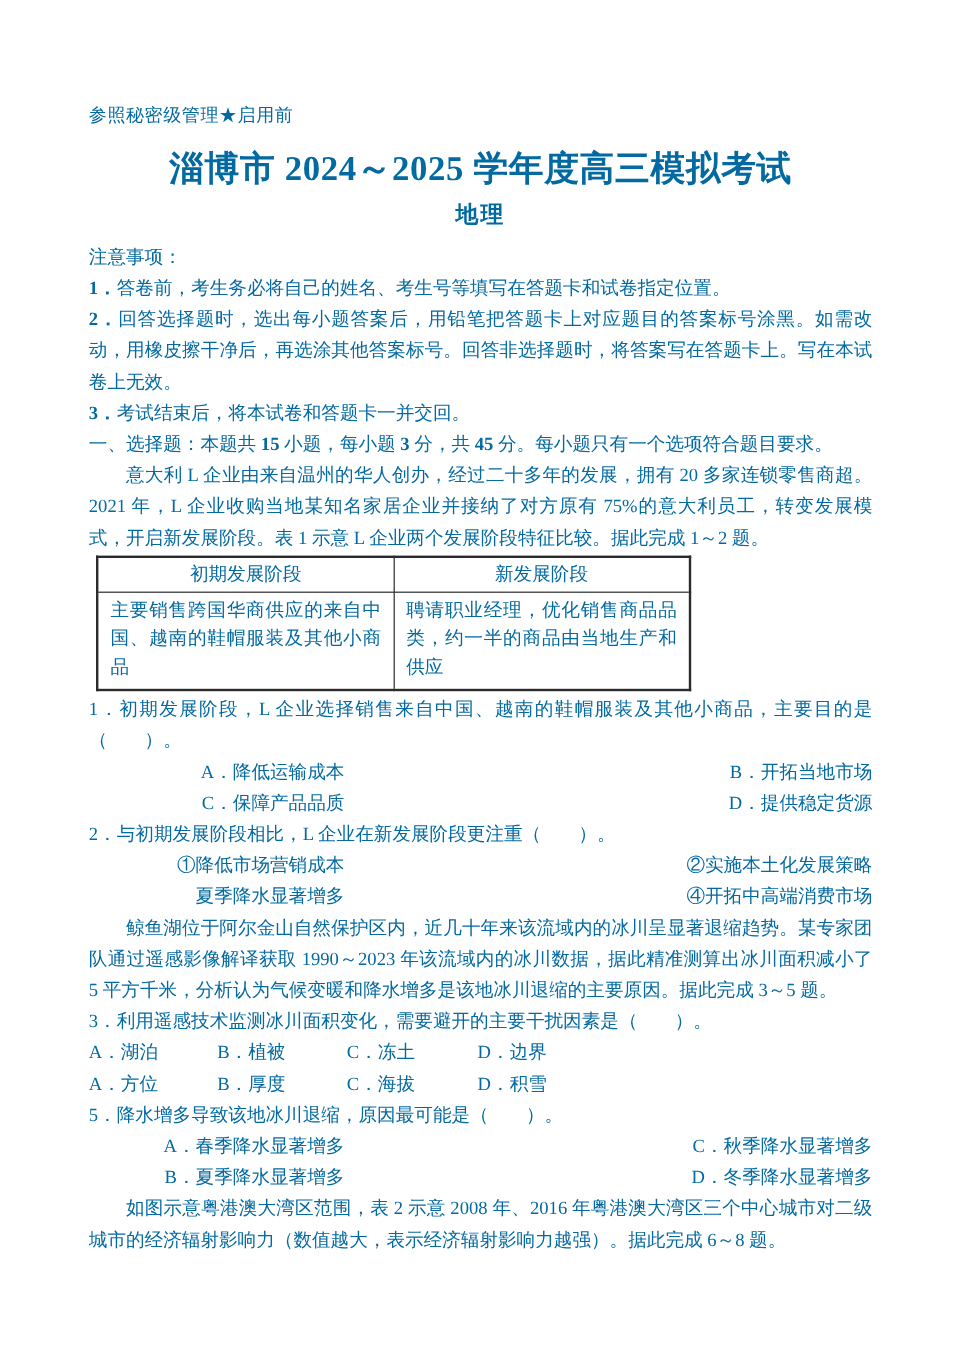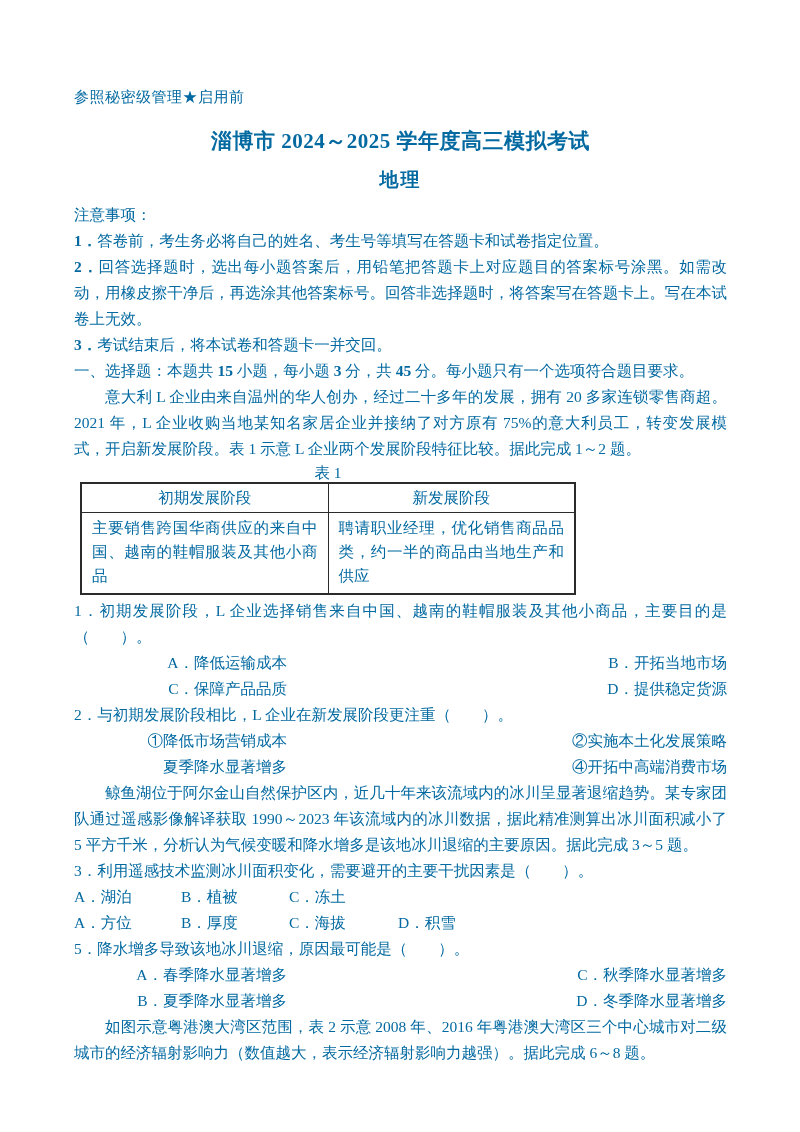--- a/index.html
+++ b/index.html
@@ -12,21 +12,21 @@
     font-family: "Liberation Serif", "DejaVu Serif", serif;
     font-size: 15.5px;
     overflow: hidden;
   }
   .content { padding: 0 73px 0 74px; }
   p, h1, h2 { margin: 0; font-weight: normal; }
   .line { line-height: 26px; }
   .para { text-align: justify; }
   .indent { text-indent: 2em; }
   .security { margin-top: 86px; font-size: 15px; line-height: 22px; letter-spacing: 0.5px; }
-  .title { margin-top: 17px; text-align: center; font-size: 21px; font-weight: bold; line-height: 32px; letter-spacing: 0.5px; }
+  .title { margin-top: 17px; text-align: center; font-size: 29px; font-weight: bold; line-height: 32px; letter-spacing: 0.5px; }
   .subject { margin-top: 9px; text-align: center; font-size: 19px; font-weight: bold; line-height: 28px; letter-spacing: 2px; }
   .notices-heading { margin-top: 8px; }
   b.num { font-weight: bold; }
   .section-heading b { font-weight: bold; }
 
   .table-wrap { width: 496px; margin-left: 6px; margin-top: 1px; }
   .table-caption { text-align: center; line-height: 19px; }
   table.cmp {
     border-collapse: collapse;
     width: 100%;
@@ -68,21 +68,20 @@
 
     <p class="line para"><b class="num">1．</b><span>答卷前，考生务必将自己的姓名、考生号等填写在答题卡和试卷指定位置。</span></p>
     <p class="line para"><b class="num">2．</b><span>回答选择题时，选出每小题答案后，用铅笔把答题卡上对应题目的答案标号涂黑。如需改动，用橡皮擦干净后，再选涂其他答案标号。回答非选择题时，将答案写在答题卡上。写在本试卷上无效。</span></p>
     <p class="line para"><b class="num">3．</b><span>考试结束后，将本试卷和答题卡一并交回。</span></p>
 
     <p class="line para section-heading"><span>一、选择题：本题共 </span><b>15</b><span> 小题，每小题 </span><b>3</b><span> 分，共 </span><b>45</b><span> 分。每小题只有一个选项符合题目要求。</span></p>
 
     <p class="line para indent">意大利 L 企业由来自温州的华人创办，经过二十多年的发展，拥有 20 多家连锁零售商超。2021 年，L 企业收购当地某知名家居企业并接纳了对方原有 75%的意大利员工，转变发展模式，开启新发展阶段。表 1 示意 L 企业两个发展阶段特征比较。据此完成 1～2 题。</p>
 
     <div class="table-wrap">
-      <p class="table-caption">表 1</p>
       <table class="cmp">
         <tbody>
             <tr>
           <th>初期发展阶段</th>
           <th>新发展阶段</th>
         </tr>
         <tr>
           <td>主要销售跨国华商供应的来自中国、越南的鞋帽服装及其他小商品</td>
           <td>聘请职业经理，优化销售商品品类，约一半的商品由当地生产和供应</td>
         </tr>
@@ -110,20 +109,21 @@
       <span>④开拓中高端消费市场</span>
     </div>
 
     <p class="line para indent">鲸鱼湖位于阿尔金山自然保护区内，近几十年来该流域内的冰川呈显著退缩趋势。某专家团队通过遥感影像解译获取 1990～2023 年该流域内的冰川数据，据此精准测算出冰川面积减小了 5 平方千米，分析认为气候变暖和降水增多是该地冰川退缩的主要原因。据此完成 3～5 题。</p>
 
     <p class="line para">3．利用遥感技术监测冰川面积变化，需要避开的主要干扰因素是（　　）。</p>
     <div class="opt4">
       <span>A．湖泊</span>
       <span>B．植被</span>
       <span>C．冻土</span>
+      <span>D．边界</span>
     </div>
 
     <div class="opt4">
       <span>A．方位</span>
       <span>B．厚度</span>
       <span>C．海拔</span>
       <span>D．积雪</span>
     </div>
 
     <p class="line para">5．降水增多导致该地冰川退缩，原因最可能是（　　）。</p>

